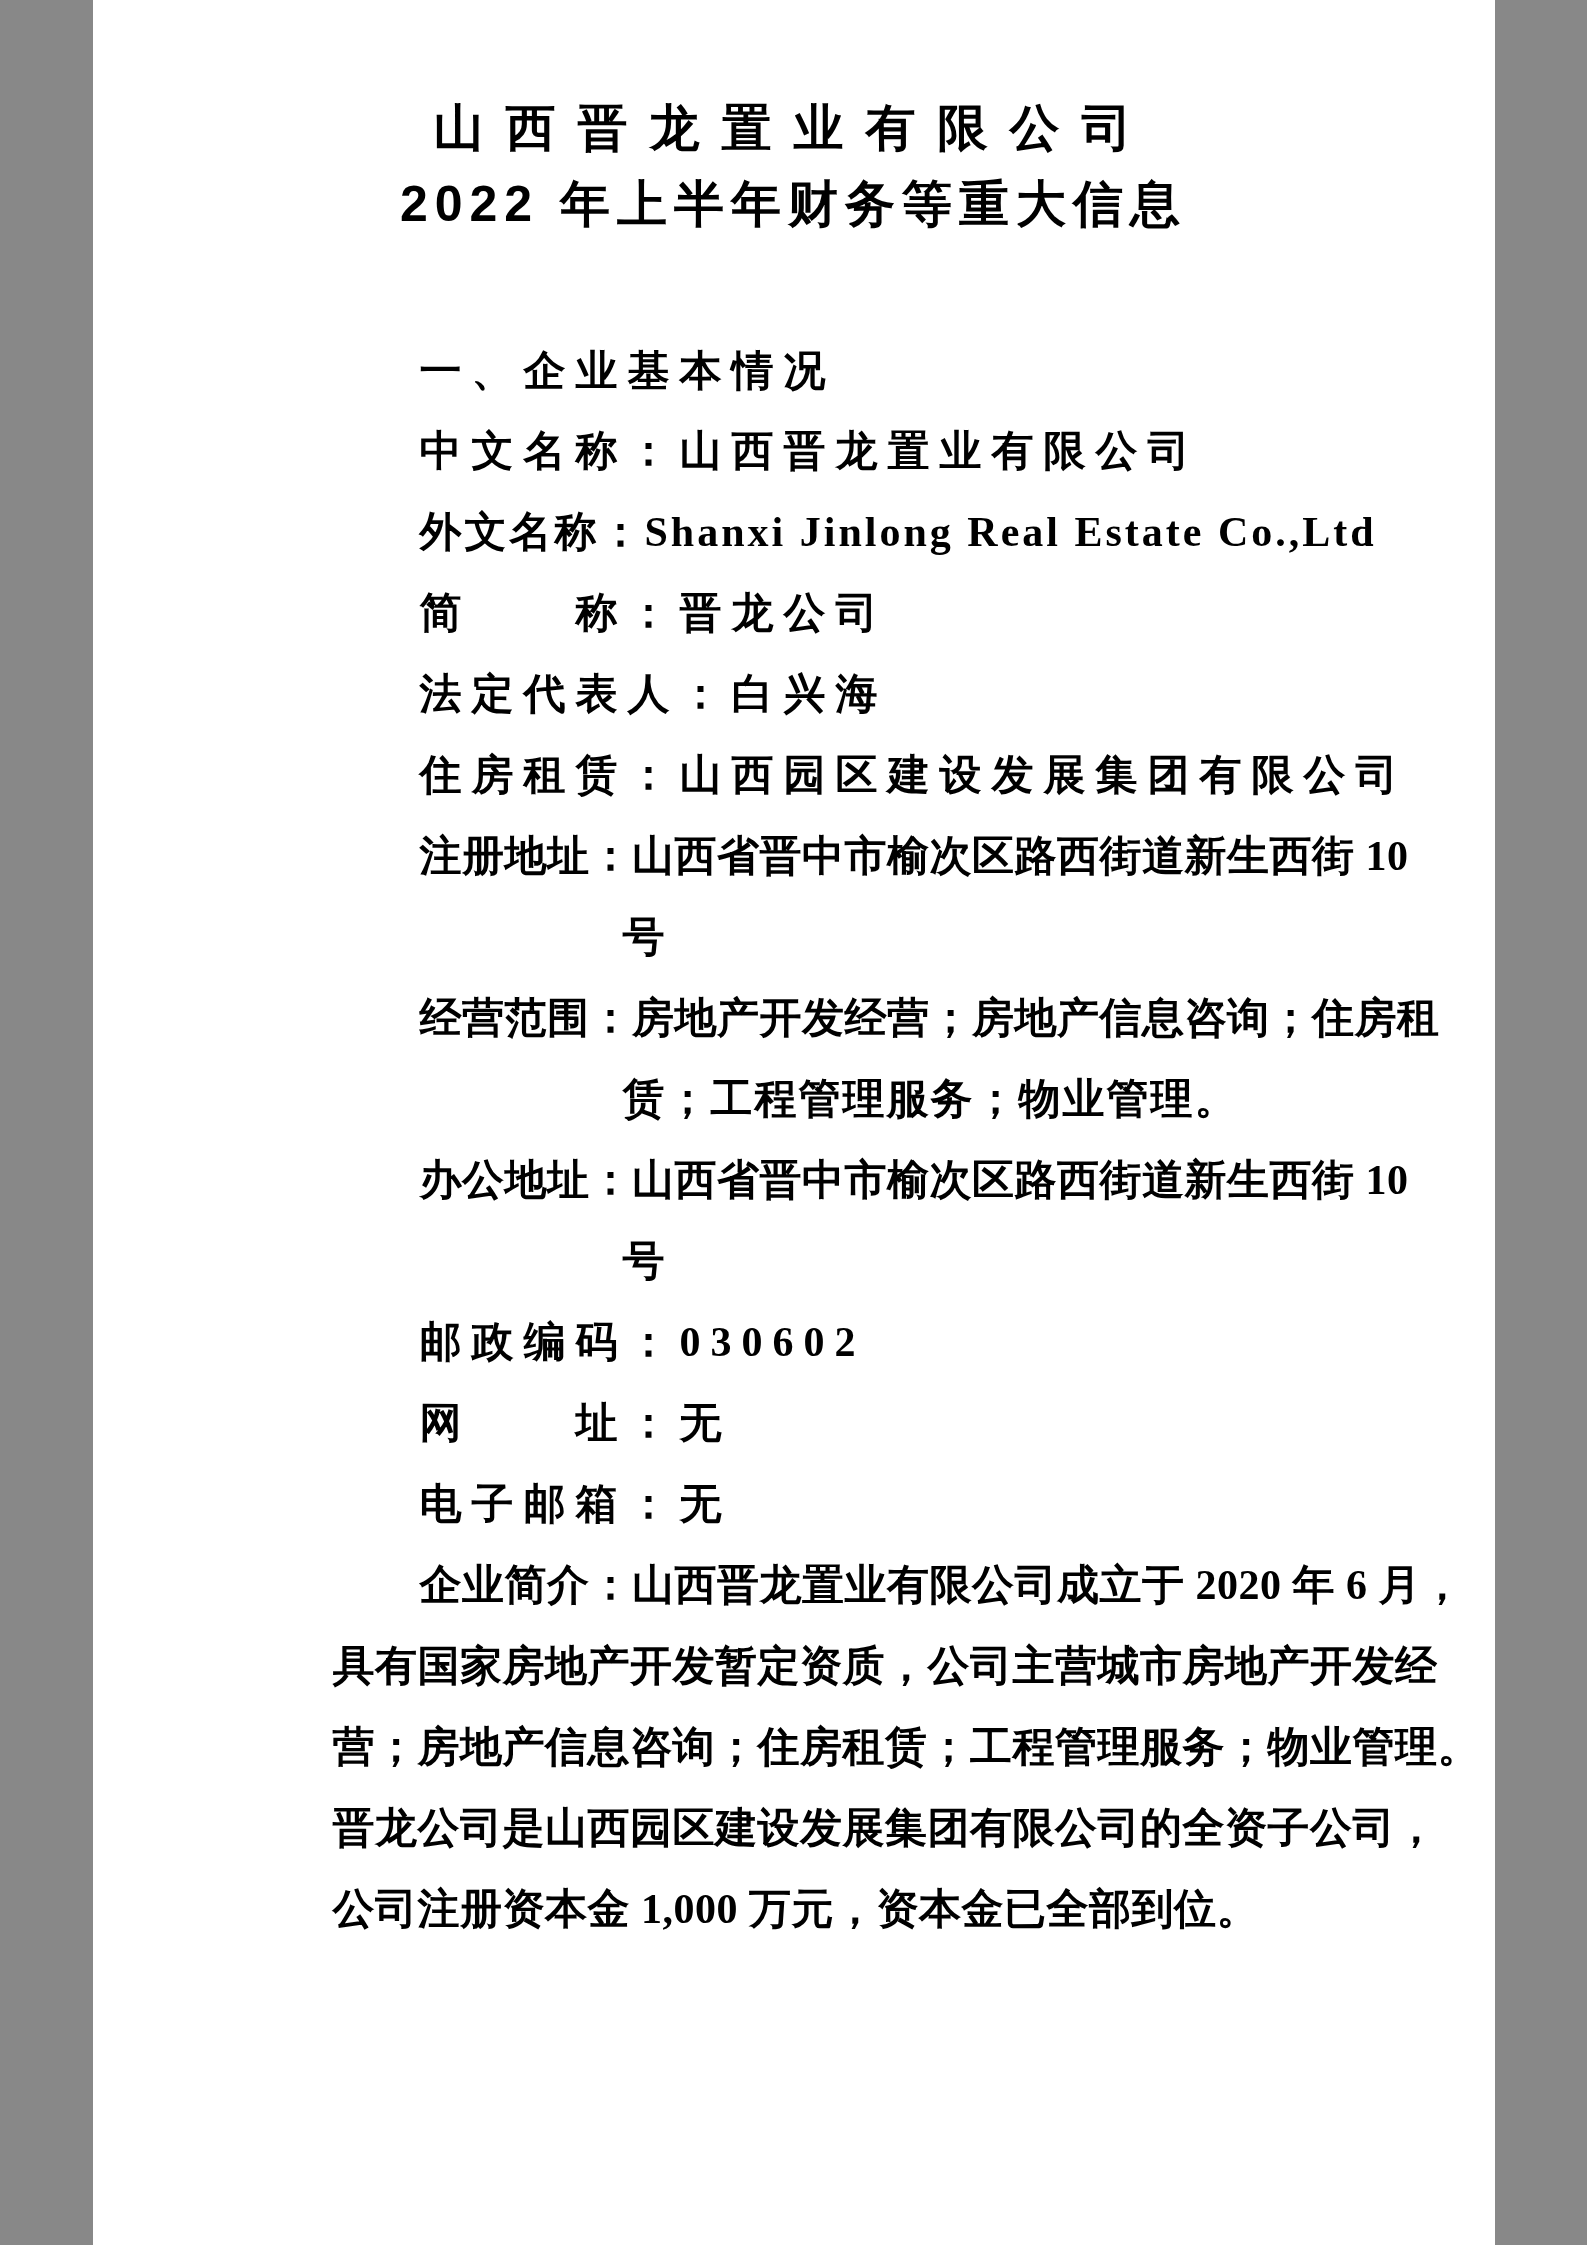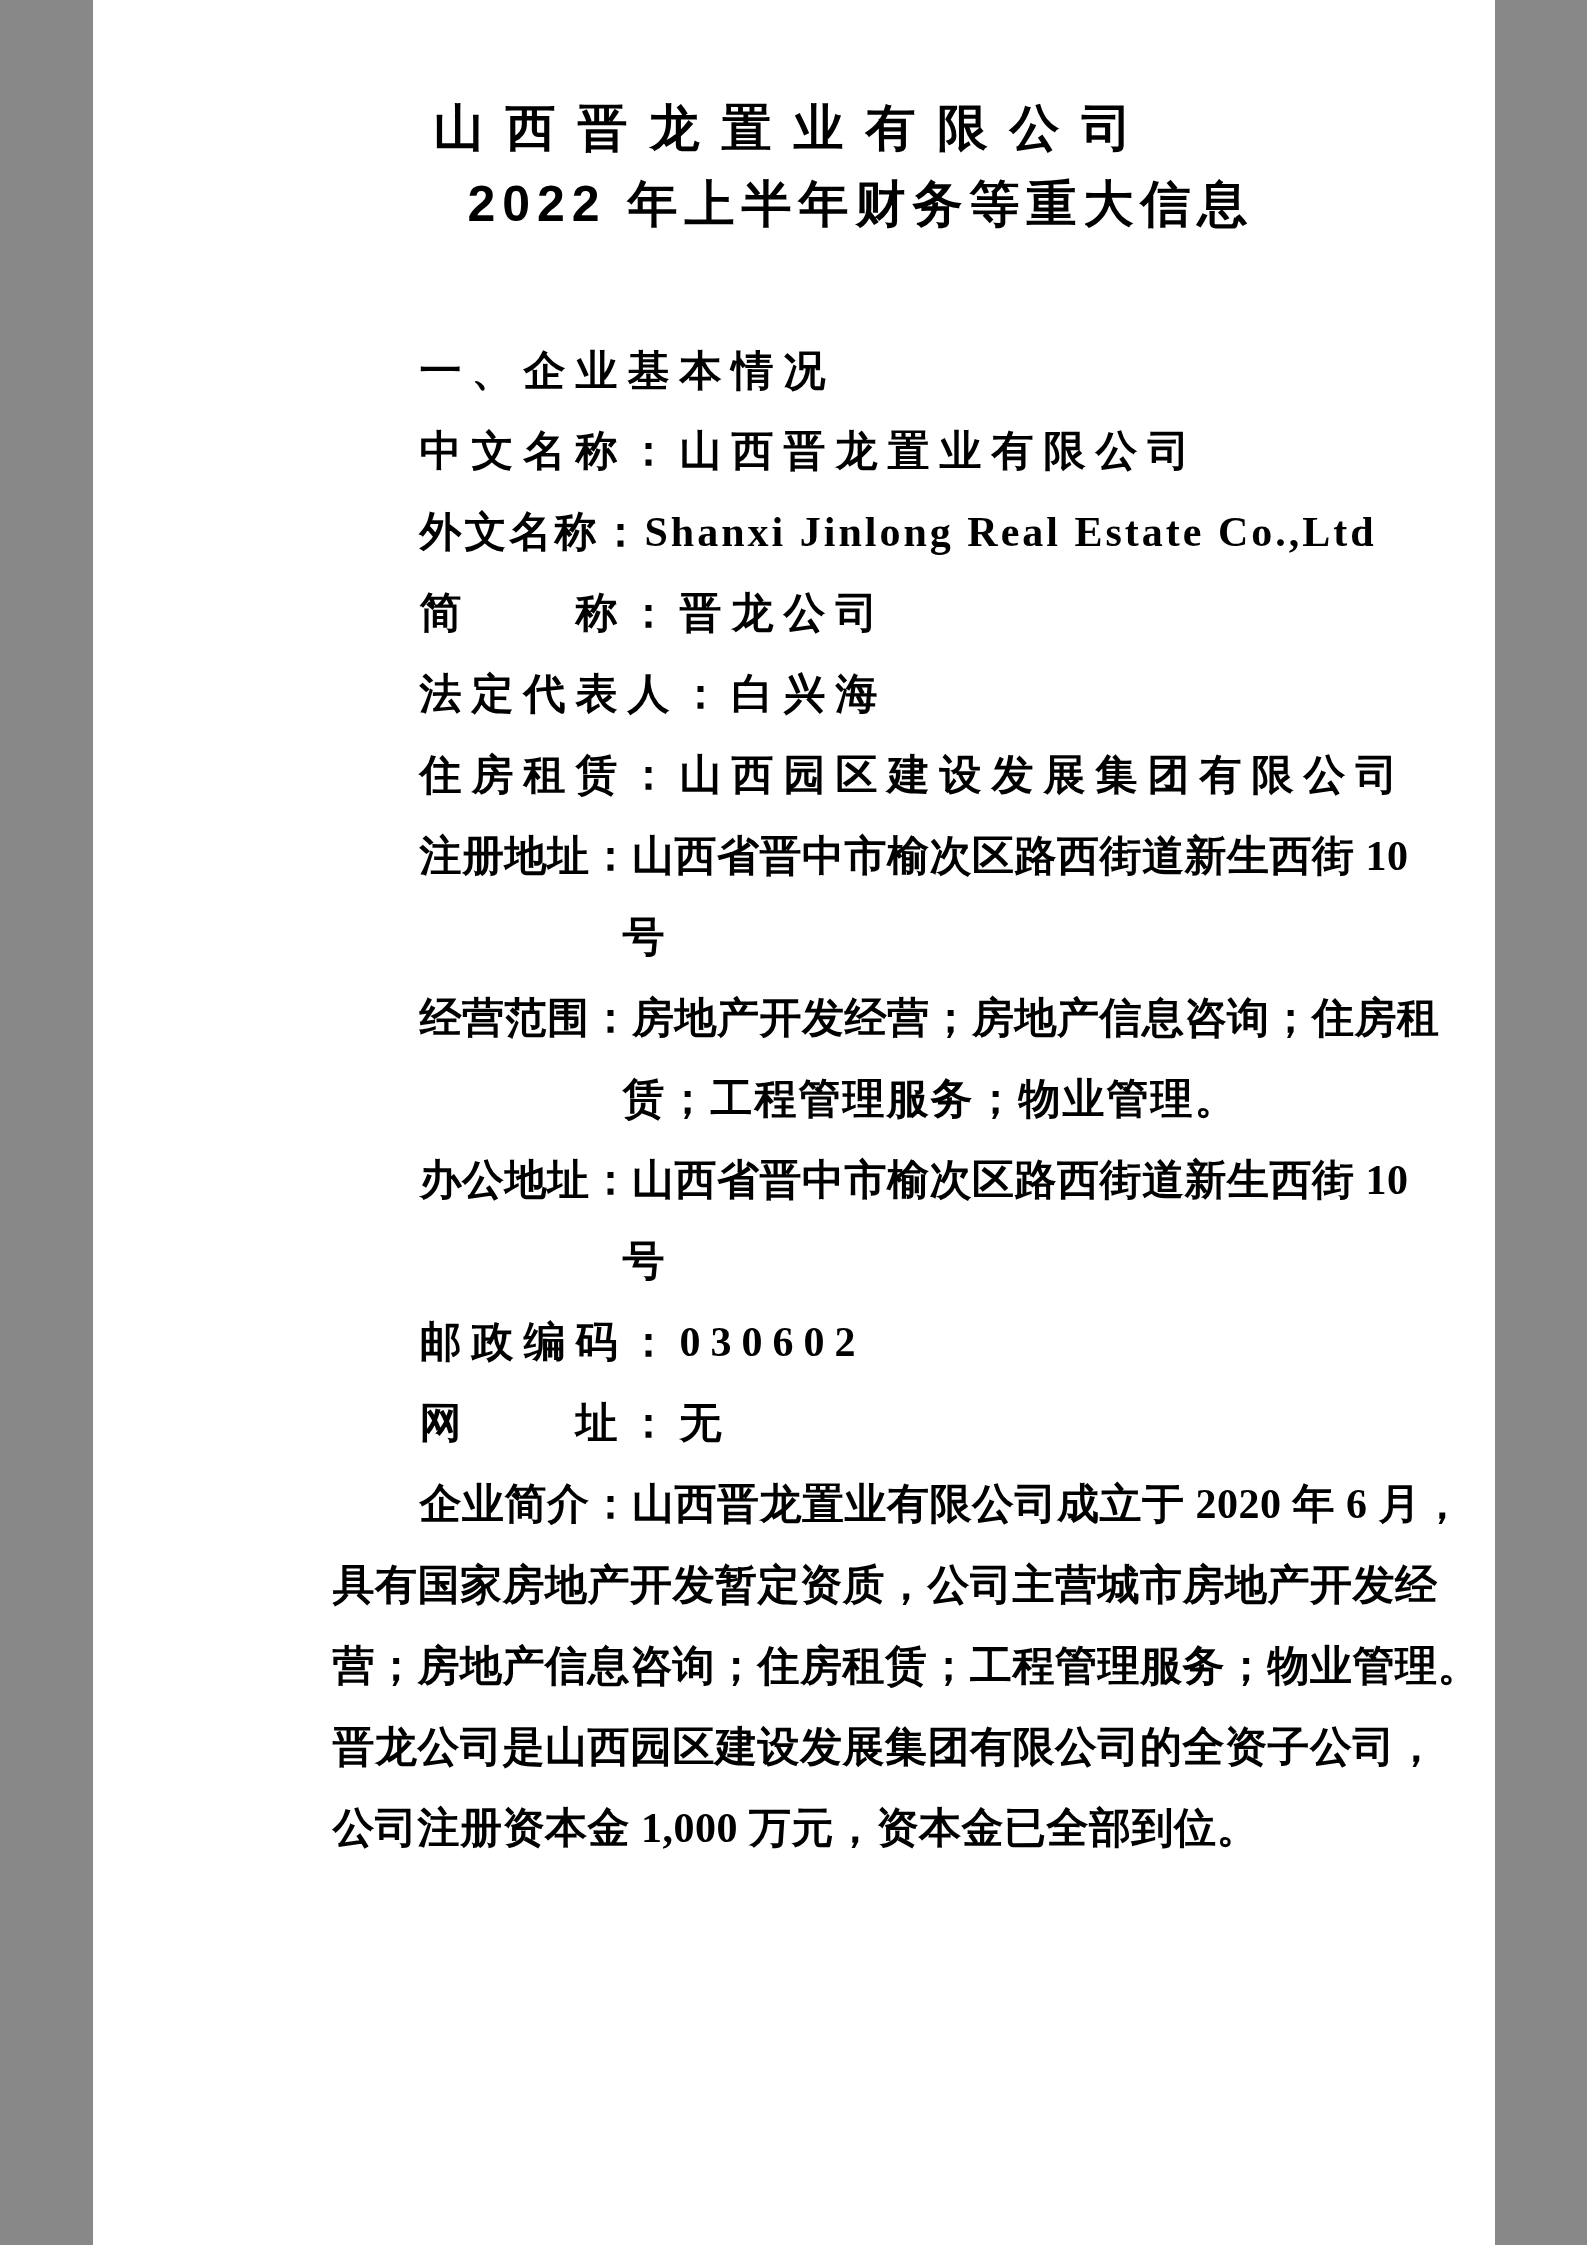--- a/index.html
+++ b/index.html
@@ -20,21 +20,21 @@
   }
   .title-line {
     font-family: "Liberation Sans", "DejaVu Sans", sans-serif;
     font-weight: bold;
     font-size: 50px;
     line-height: 76px;
     text-align: center;
     white-space: pre;
   }
   .title-1 { letter-spacing: 22px; }
-  .title-2 { letter-spacing: 7px; text-align: right; }
+  .title-2 { letter-spacing: 7px; }
   .doc-body {
     margin-top: 88px;
     font-family: "Liberation Serif", "DejaVu Serif", serif;
     font-size: 42px;
     line-height: 81px;
   }
   .line {
     white-space: pre;
     font-weight: bold;
   }
@@ -69,20 +69,21 @@
     <div class="line indv ls0">号</div>
 
     <div class="line ind2 ls0">经营范围：房地产开发经营；房地产信息咨询；住房租</div>
     <div class="line indv ls2">赁；工程管理服务；物业管理。</div>
 
     <div class="line ind2 ls0">办公地址：山西省晋中市榆次区路西街道新生西街 10</div>
     <div class="line indv ls0">号</div>
 
     <div class="line ind2 ls10">邮政编码：030602</div>
     <div class="line ind2 ls10">网　　址：无</div>
+    <div class="line ind2 ls10">电子邮箱：无</div>
 
     <div class="line ind2 ls0">企业简介：山西晋龙置业有限公司成立于 2020 年 6 月，</div>
     <div class="line ls0">具有国家房地产开发暂定资质，公司主营城市房地产开发经</div>
     <div class="line ls0">营；房地产信息咨询；住房租赁；工程管理服务；物业管理。</div>
     <div class="line ls0">晋龙公司是山西园区建设发展集团有限公司的全资子公司，</div>
     <div class="line ls0">公司注册资本金 1,000 万元，资本金已全部到位。</div>
   </div>
 </div>
 
 </body></html>

